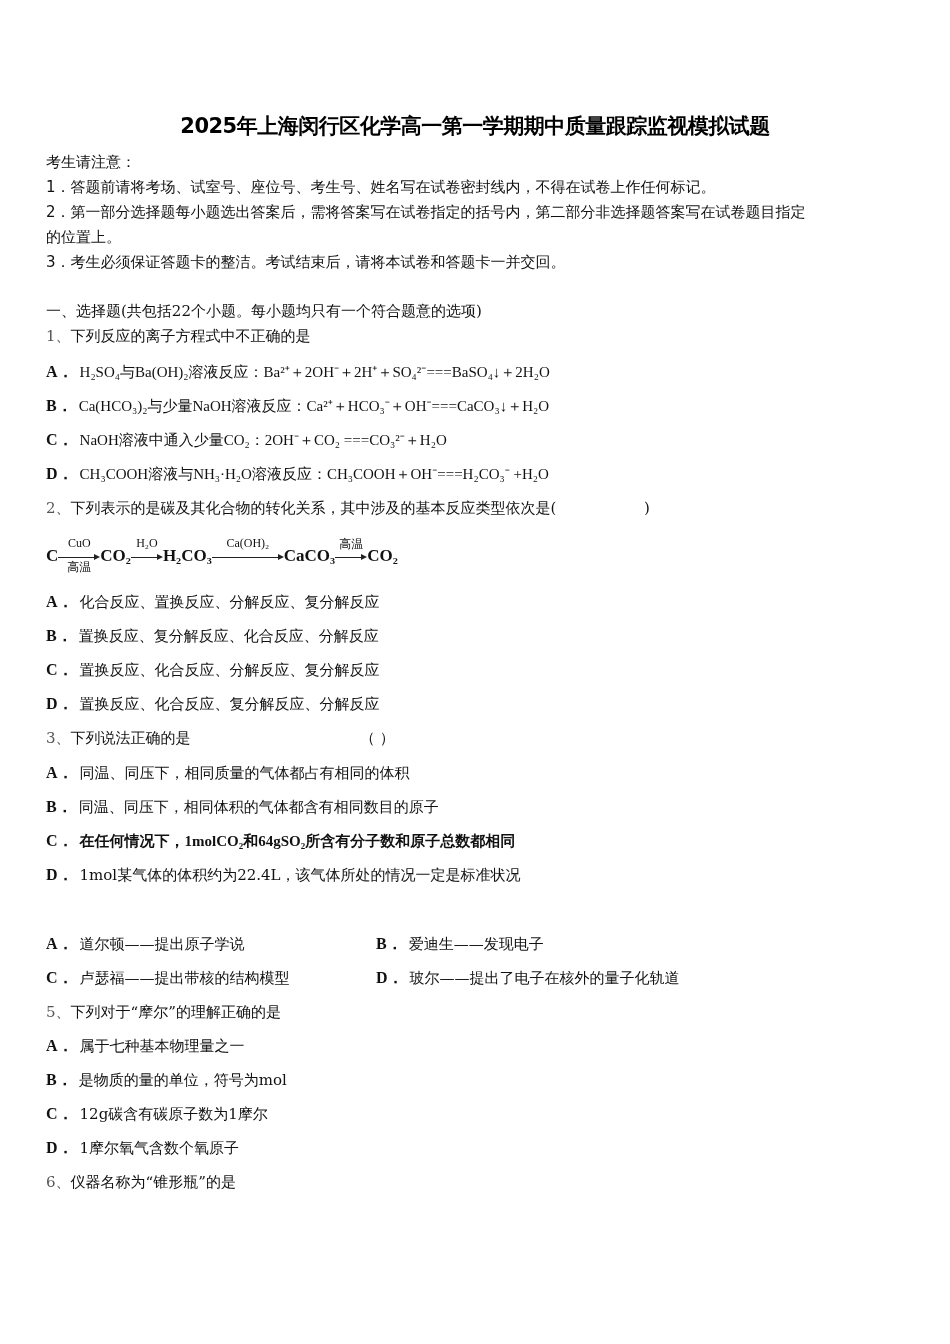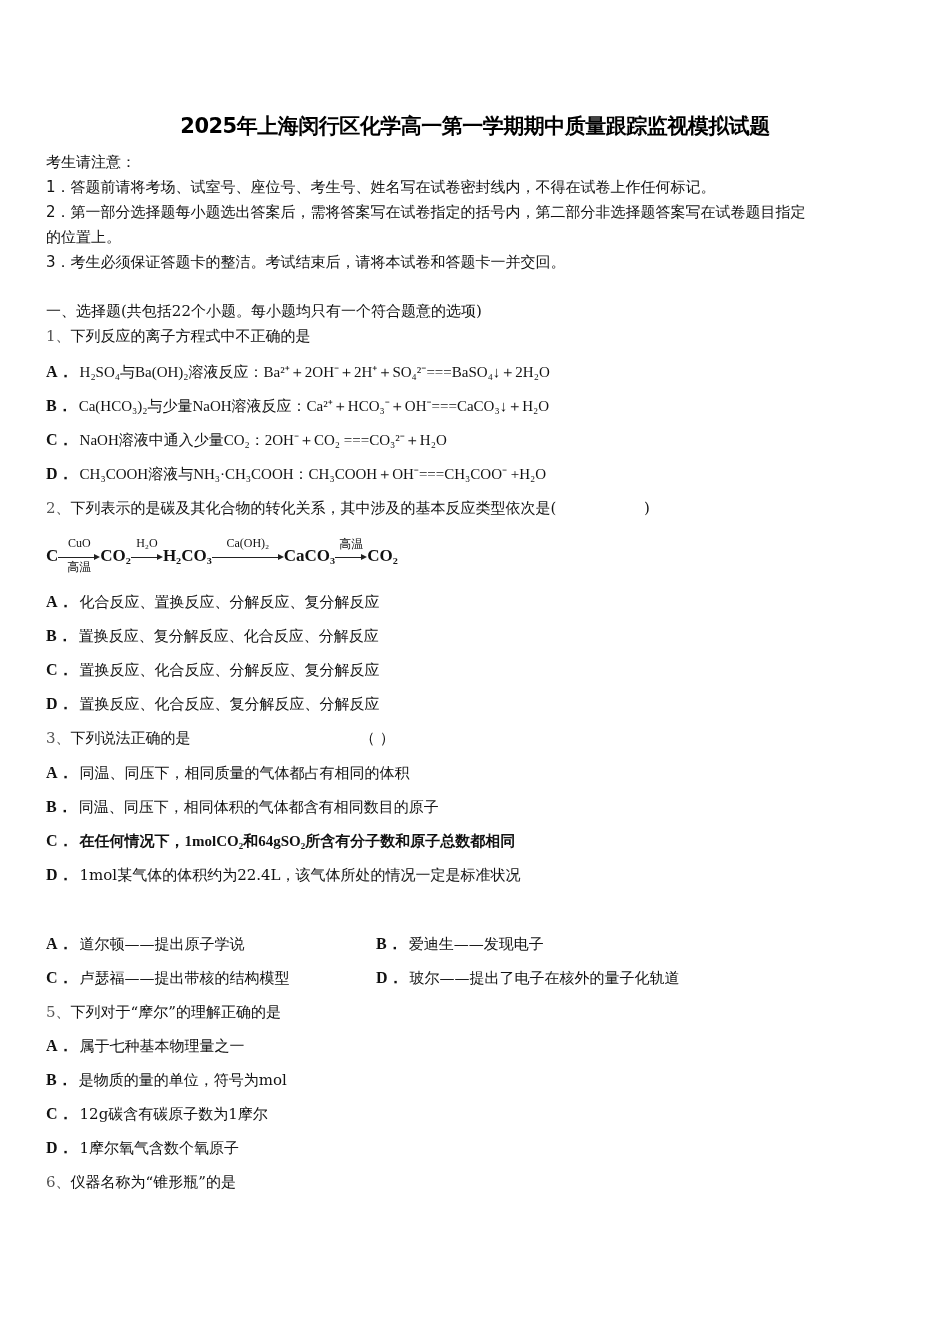--- a/index.html
+++ b/index.html
@@ -43,21 +43,21 @@
   <div class="line" style="top:362px">
     <span class="opt-letter">A．</span><span class="chem">H₂SO₄与Ba(OH)₂溶液反应：Ba²⁺＋2OH⁻＋2H⁺＋SO₄²⁻===BaSO₄↓＋2H₂O</span>
   </div>
   <div class="line" style="top:396px">
     <span class="opt-letter">B．</span><span class="chem">Ca(HCO₃)₂与少量NaOH溶液反应：Ca²⁺＋HCO₃⁻＋OH⁻===CaCO₃↓＋H₂O</span>
   </div>
   <div class="line" style="top:430px">
     <span class="opt-letter">C．</span><span class="chem">NaOH溶液中通入少量CO₂：2OH⁻＋CO₂ ===CO₃²⁻＋H₂O</span>
   </div>
   <div class="line" style="top:464px">
-    <span class="opt-letter">D．</span><span class="chem">CH₃COOH溶液与NH₃·CH₃COOH：CH₃COOH＋OH⁻===CH₃COO⁻ +H₂O</span>
+    <span class="opt-letter">D．</span><span class="chem">CH₃COOH溶液与NH₃·H₂O溶液反应：CH₃COOH＋OH⁻===H₂CO₃⁻ +H₂O</span>
   </div>
 
   <div class="line" style="top:498px">
     <span class="qnum">2、</span><span>下列表示的是碳及其化合物的转化关系，其中涉及的基本反应类型依次是(</span>
   </div>
   <div class="line" style="top:498px; left:644px">)</div>
 
   <div class="scheme">
     <span class="sp">C</span>
     <span class="arrow" style="width:42px">

